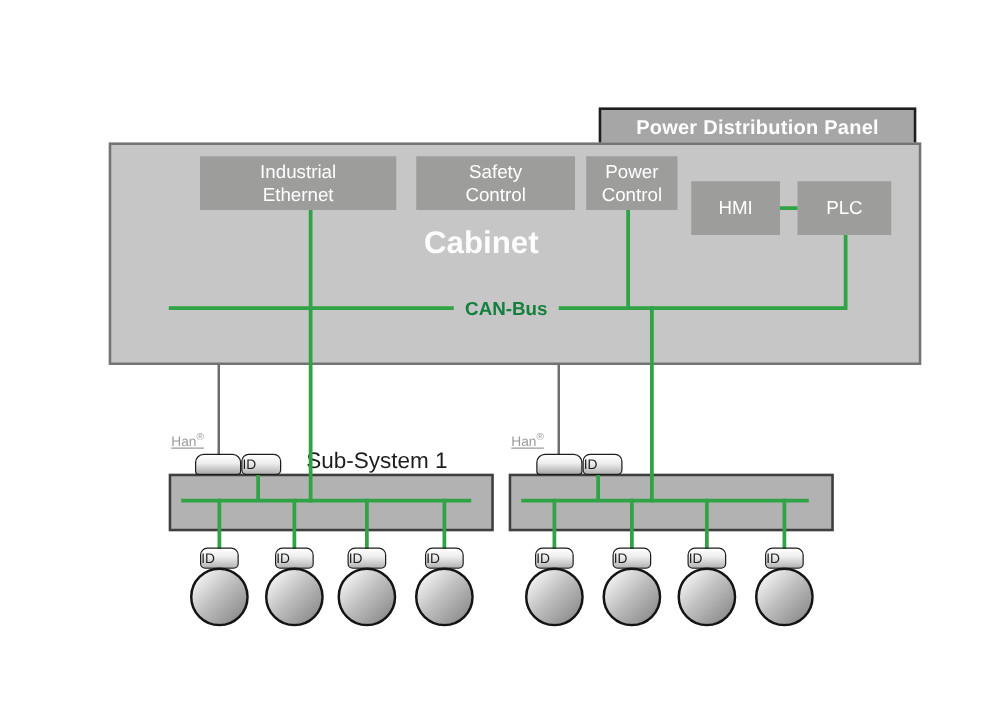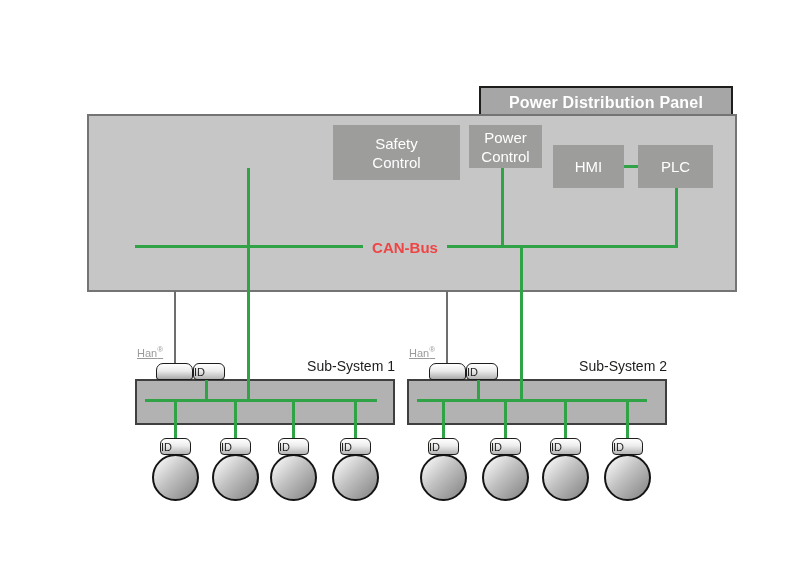--- a/index.html
+++ b/index.html
@@ -22,25 +22,25 @@
 
   .module{
     background:#9d9d9c;color:#ffffff;font-size:15px;line-height:19px;
     display:flex;flex-direction:column;align-items:center;justify-content:center;
     text-align:center;z-index:2;
   }
 
   
   .wire-g{background:#2fa346;z-index:3;}
   .wire-gray{background:#6e6e6e;z-index:2;}
-  .bus-label{color:#ef4444;font-weight:bold;font-size:15px;text-align:center;z-index:3;}
+  .bus-label{color:#15803d;font-weight:bold;font-size:15px;text-align:center;z-index:3;}
 
   
   .bar{background:#b3b2b2;border:2px solid #403f3f;z-index:2;}
-  .bar-title{color:#1d1d1b;font-size:14px;text-align:right;z-index:2;}
+  .bar-title{color:#1d1d1b;font-size:18px;text-align:left;z-index:2;}
 
   
   .conn{
     background:linear-gradient(180deg,#ffffff 0%,#ececec 45%,#a9a9a9 100%);
     border:1px solid #1d1d1b;border-radius:7px 7px 3px 3px;z-index:4;
   }
   .idtag{
     background:linear-gradient(180deg,#ffffff 0%,#ececec 45%,#b4b4b4 100%);
     border:1px solid #1d1d1b;border-radius:6px 6px 4px 4px;z-index:4;
     display:flex;align-items:center;
@@ -59,22 +59,27 @@
 </head>
 <body>
 
 <div id="stage">
 
   <div class="abs panel-header" style="left:479px;top:86px;width:254px;height:34px;">
     <span>Power Distribution Panel</span>
   </div>
 
   <div class="abs cabinet" style="left:87px;top:114px;width:650px;height:178px;"></div>
+  <div class="abs cabinet-title" style="left:300px;top:180px;width:170px;">Cabinet</div>
 
-  <div class="abs module" style="left:333px;top:125px;width:127px;height:55px;justify-content:center;">
+  <div class="abs module" style="left:160px;top:125px;width:157px;height:43px;">
+    <span>Industrial</span>
+    <span>Ethernet</span>
+  </div>
+  <div class="abs module" style="left:333px;top:125px;width:127px;height:43px;justify-content:center;">
     <span>Safety</span>
     <span>Control</span>
   </div>
   <div class="abs module" style="left:469px;top:125px;width:73px;height:43px;">
     <span>Power</span>
     <span>Control</span>
   </div>
   <div class="abs module" style="left:638px;top:145px;width:75px;height:43px;">
     <span>PLC</span>
   </div>
@@ -129,21 +134,20 @@
     </div>
 
   <div class="abs motor" style="left:152px;top:454px;"></div>
   <div class="abs motor" style="left:212px;top:454px;"></div>
   <div class="abs motor" style="left:270px;top:454px;"></div>
   <div class="abs motor" style="left:332px;top:454px;"></div>
 
   <div class="abs han-label" style="left:409px;top:345px;">
     <span>Han</span><sup>®</sup>
   </div>
-  <div class="abs bar-title" style="left:517px;top:358px;width:150px;">Sub-System 2</div>
 
   <div class="abs bar" style="left:407px;top:379px;width:260px;height:46px;"></div>
 
   <div class="abs conn" style="left:429px;top:363px;width:37px;height:17px;"></div>
   <div class="abs idtag" style="left:466px;top:363px;width:32px;height:17px;">
     <span>ID</span>
   </div>
 
   <div class="abs wire-g" style="left:477px;top:379px;width:3px;height:21px;"></div>
   <div class="abs wire-g" style="left:417px;top:399px;width:230px;height:3px;"></div>

